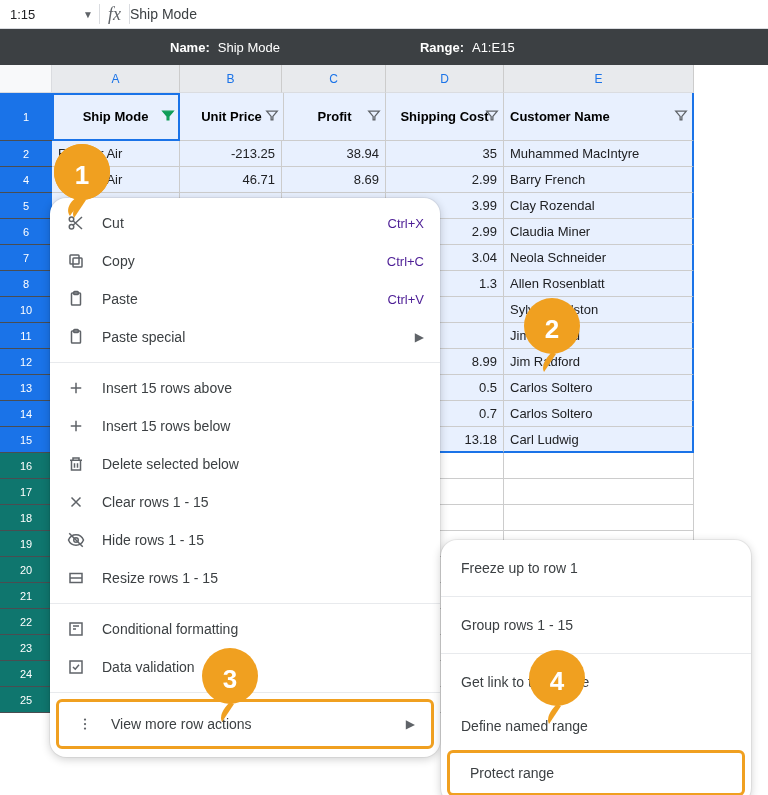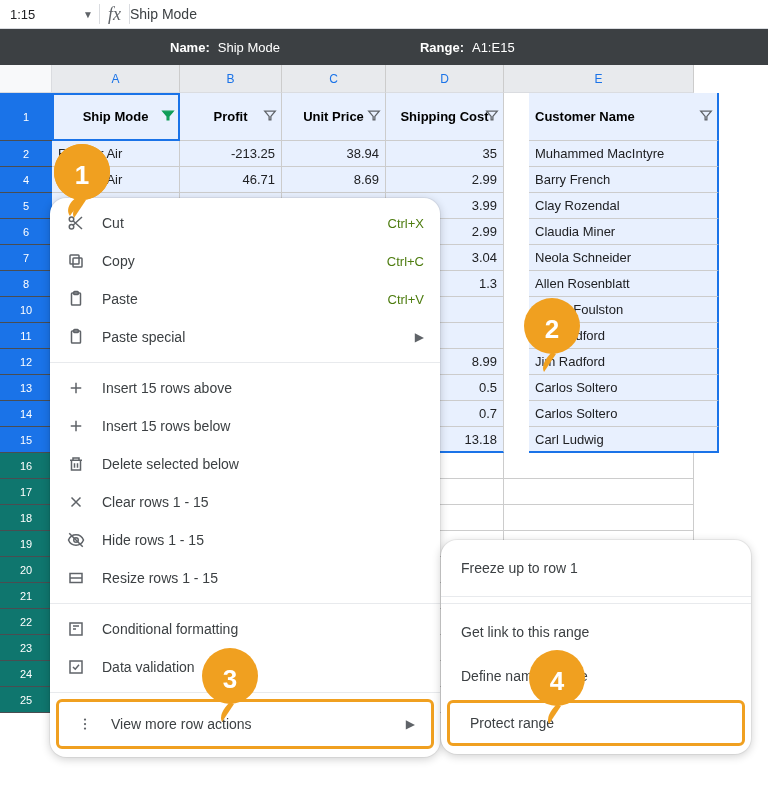--- a/index.html
+++ b/index.html
@@ -34,35 +34,35 @@
   .cell { border-right: 1px solid #ccc; border-bottom: 1px solid #ccc; padding: 0 6px; display: flex; align-items: center; font-size: 13px; color: #202124; background: #fff; overflow: hidden; white-space: nowrap; }
   .row.header-row { height: 48px; }
   .row.header-row .cell { font-weight: 700; color: #000; position: relative; }
   .row.header-row .cell.centered { text-align: center; justify-content: center; }
   .row.header-row .row-h { height: 48px; }
   .filter-sub-icon { position: absolute; right: 4px; top: 50%; transform: translateY(-50%); }
   .row.sel .cell { background: #e8f0fe; }
   .cell.num { justify-content: flex-end; }
   .cell.selected-outline { outline: 2px solid #1a73e8; outline-offset: -2px; }
 
-  .sel-border-right { border-right: 2px solid #1a73e8 !important; margin-left: 25px; }
+  .sel-border-right { border-right: 2px solid #1a73e8 !important; }
   .sel-border-bottom { border-bottom: 2px solid #1a73e8 !important; }
 
   
   svg.tri { width: 14px; height: 14px; }
   .tri-green path { fill: #0f9d58; stroke: #0f9d58; }
   .tri-grey path { fill: none; stroke: #5f6368; }
 
   
   .context-menu { position: absolute; background: #fff; border-radius: 16px; box-shadow: 0 2px 10px rgba(0,0,0,0.2), 0 0 0 1px rgba(0,0,0,0.05); padding: 6px 0; font-size: 14px; color: #3c4043; }
   .menu1 { left: 50px; top: 198px; width: 390px; }
   .cm-item { display: flex; align-items: center; height: 38px; padding: 0 16px; gap: 16px; cursor: default; }
   .cm-item .icon { width: 20px; display: flex; align-items: center; justify-content: center; color: #5f6368; }
   .cm-item .label { flex: 1; }
-  .cm-item .shortcut { color: #4d7c0f; font-size: 13px; }
+  .cm-item .shortcut { color: #4c1d95; font-size: 13px; }
   .cm-item .sub-arrow { color: #5f6368; font-size: 12px; }
   .cm-sep { height: 1px; background: #e8eaed; margin: 6px 0; }
   .cm-highlight-box { border: 3px solid #f0a020; border-radius: 6px; margin: 2px 6px; }
   .cm-highlight-box .cm-item { height: 44px; }
 
   .menu2 { left: 441px; top: 540px; width: 310px; }
   .m2-item { padding: 14px 20px; height: auto; display: flex; align-items: center; }
   .cm-highlight-box2 { border: 3px solid #f0a020; border-radius: 6px; margin: 2px 6px; }
   .cm-highlight-box2 .m2-item { height: 40px; padding-top:0; padding-bottom:0; }
 
@@ -114,28 +114,28 @@
   <div class="rows">
 
     <div class="row header-row sel">
       <div class="row-h">1</div>
       <div class="cell cA centered selected-outline">
         <span>Ship Mode</span>
         <span class="filter-sub-icon"><svg class="tri tri-green" viewBox="0 0 16 16">
               <path d="M2 3 L14 3 L9 9 L9 13 L7 13 L7 9 Z" stroke-width="1.5"></path>
             </svg></span>
       </div>
-      <div class="cell cB centered">
-        <span>Profit</span>
+      <div class="cell cC centered">
+        <span>Unit Price</span>
         <span class="filter-sub-icon"><svg class="tri tri-grey" viewBox="0 0 16 16">
               <path d="M2 3 L14 3 L9 9 L9 13 L7 13 L7 9 Z" stroke-width="1.5"></path>
             </svg></span>
       </div>
-      <div class="cell cC centered">
-        <span>Unit Price</span>
+      <div class="cell cB centered">
+        <span>Profit</span>
         <span class="filter-sub-icon"><svg class="tri tri-grey" viewBox="0 0 16 16">
               <path d="M2 3 L14 3 L9 9 L9 13 L7 13 L7 9 Z" stroke-width="1.5"></path>
             </svg></span>
       </div>
       <div class="cell cD centered">
         <span>Shipping Cost</span>
         <span class="filter-sub-icon"><svg class="tri tri-grey" viewBox="0 0 16 16">
               <path d="M2 3 L14 3 L9 9 L9 13 L7 13 L7 9 Z" stroke-width="1.5"></path>
             </svg></span>
       </div>
@@ -457,20 +457,23 @@
       <span class="sub-arrow">▶</span>
     </div>
   </div>
 </div>
 
 <div class="context-menu menu2">
   <div class="m2-item">
       <span>Freeze up to row 1</span>
     </div>
   <div class="cm-sep"></div>
+  <div class="m2-item">
+      <span>Group rows 1 - 15</span>
+    </div>
   <div class="cm-sep"></div>
   <div class="m2-item">
       <span>Get link to this range</span>
     </div>
   <div class="m2-item">
       <span>Define named range</span>
     </div>
   <div class="cm-highlight-box2">
     <div class="m2-item">
         <span>Protect range</span>

